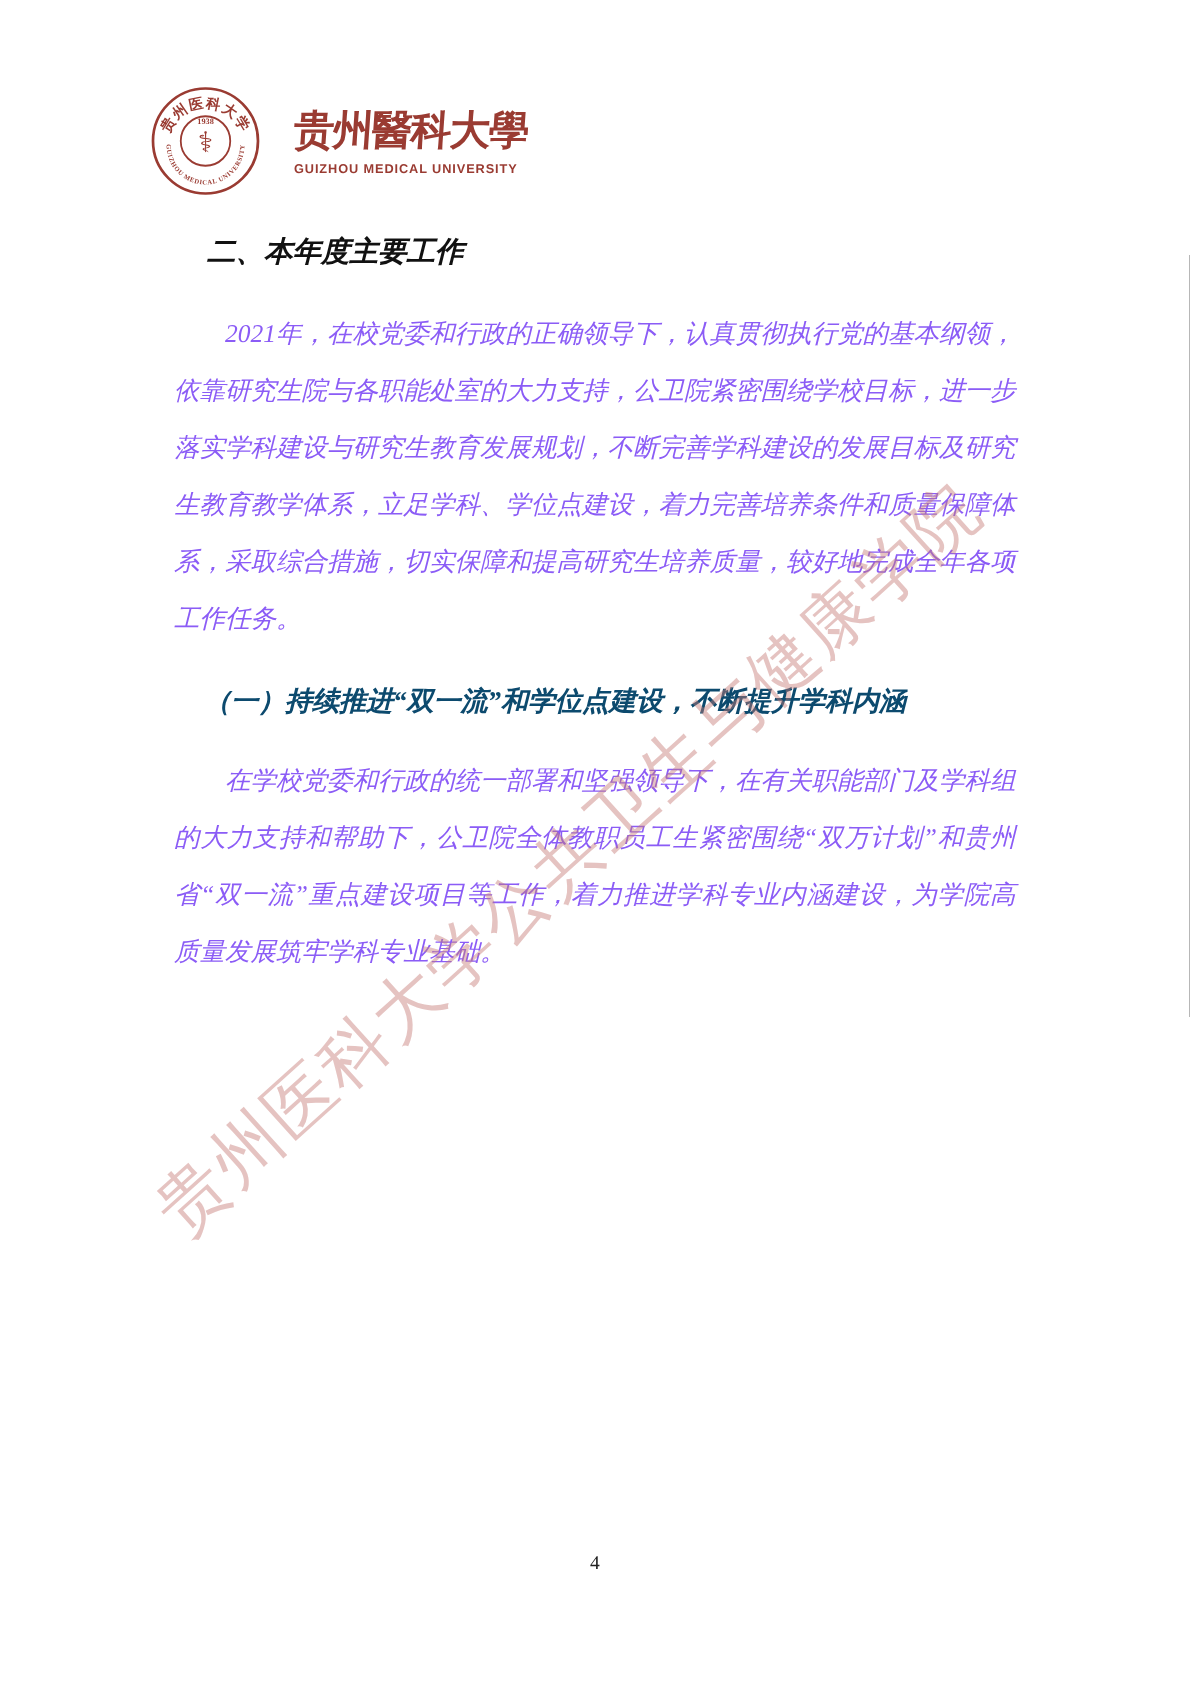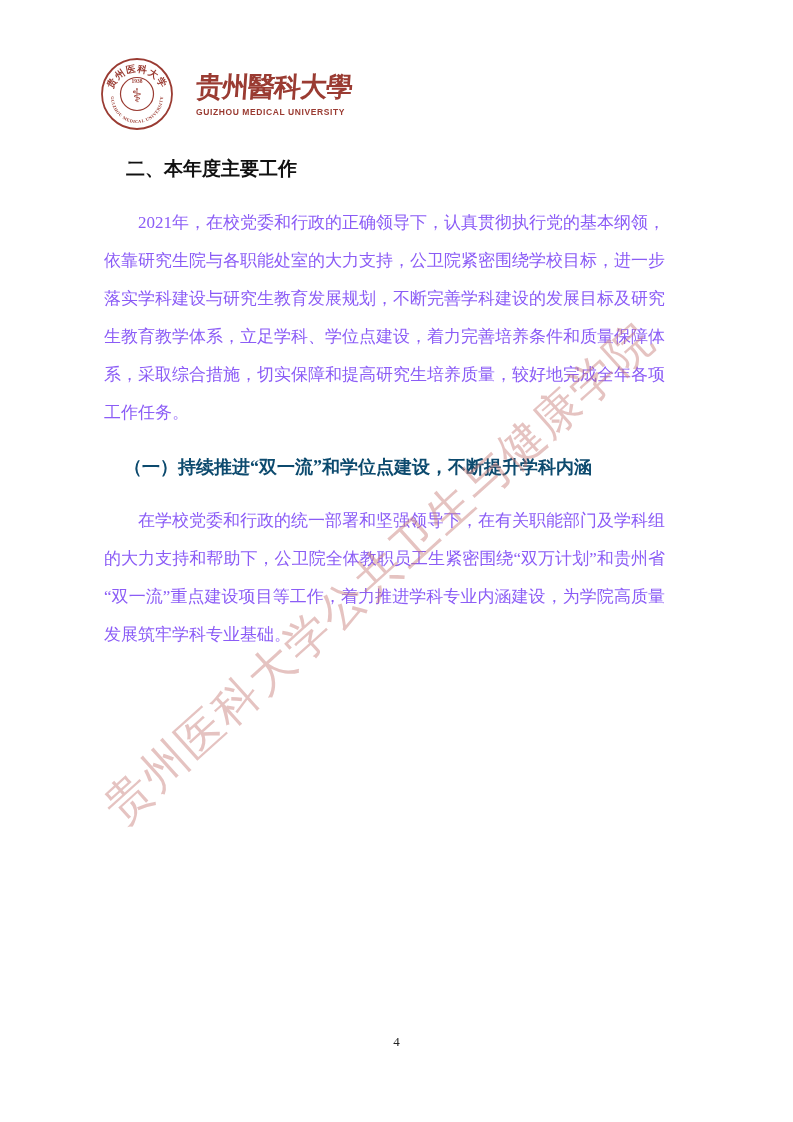--- a/index.html
+++ b/index.html
@@ -55,24 +55,25 @@
     transform: rotate(-42deg);
     transform-origin: 0 50%;
     pointer-events: none;
     z-index: 5;
     font-family: "Liberation Serif", "DejaVu Serif", serif;
   }
 
   
   .content {
     position: absolute;
-    left: 88px;
+    left: 100px;
     top: 150px;
     width: 593px;
     z-index: 2;
+    font-style: italic;
   }
   .doc-title {
     font-size: 19px;
     font-weight: bold;
     line-height: 38px;
     text-indent: 2em;
     margin: 0 0 15px 0;
     color: #111;
   }
   .doc-heading {

